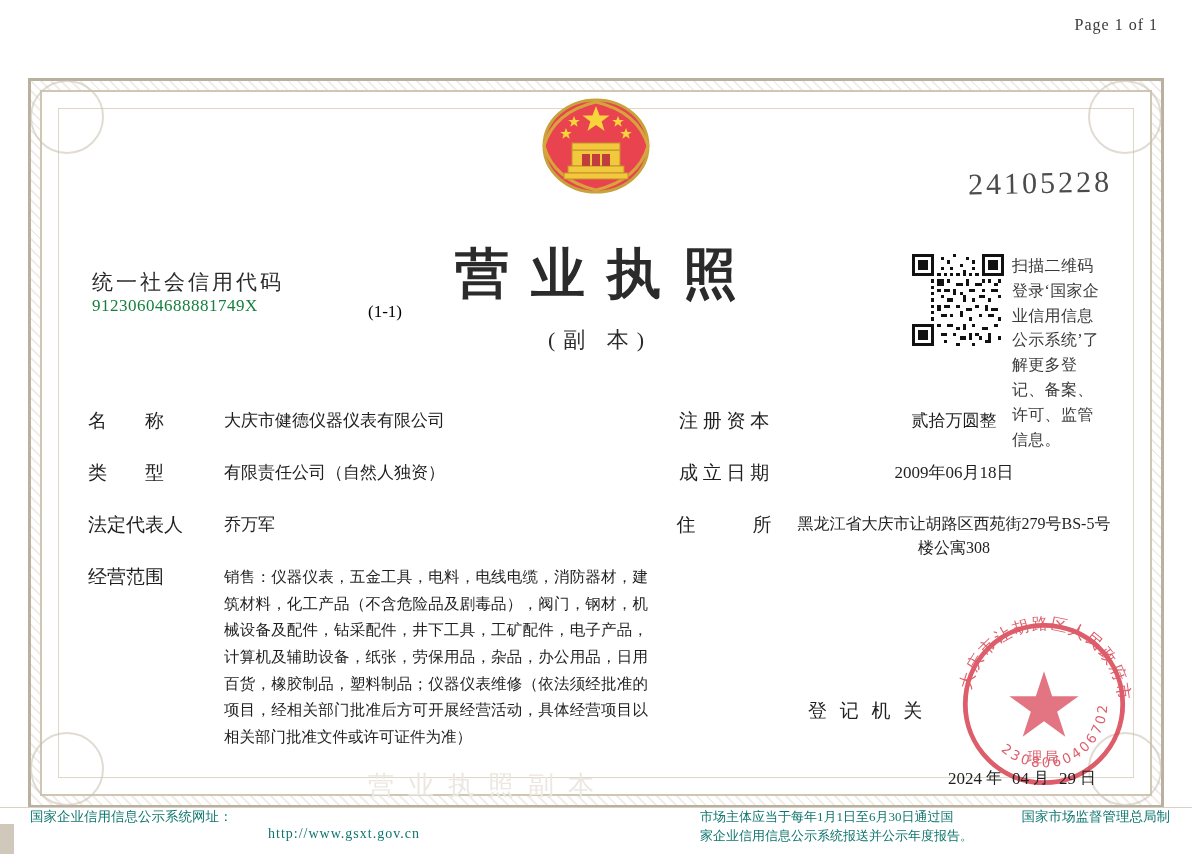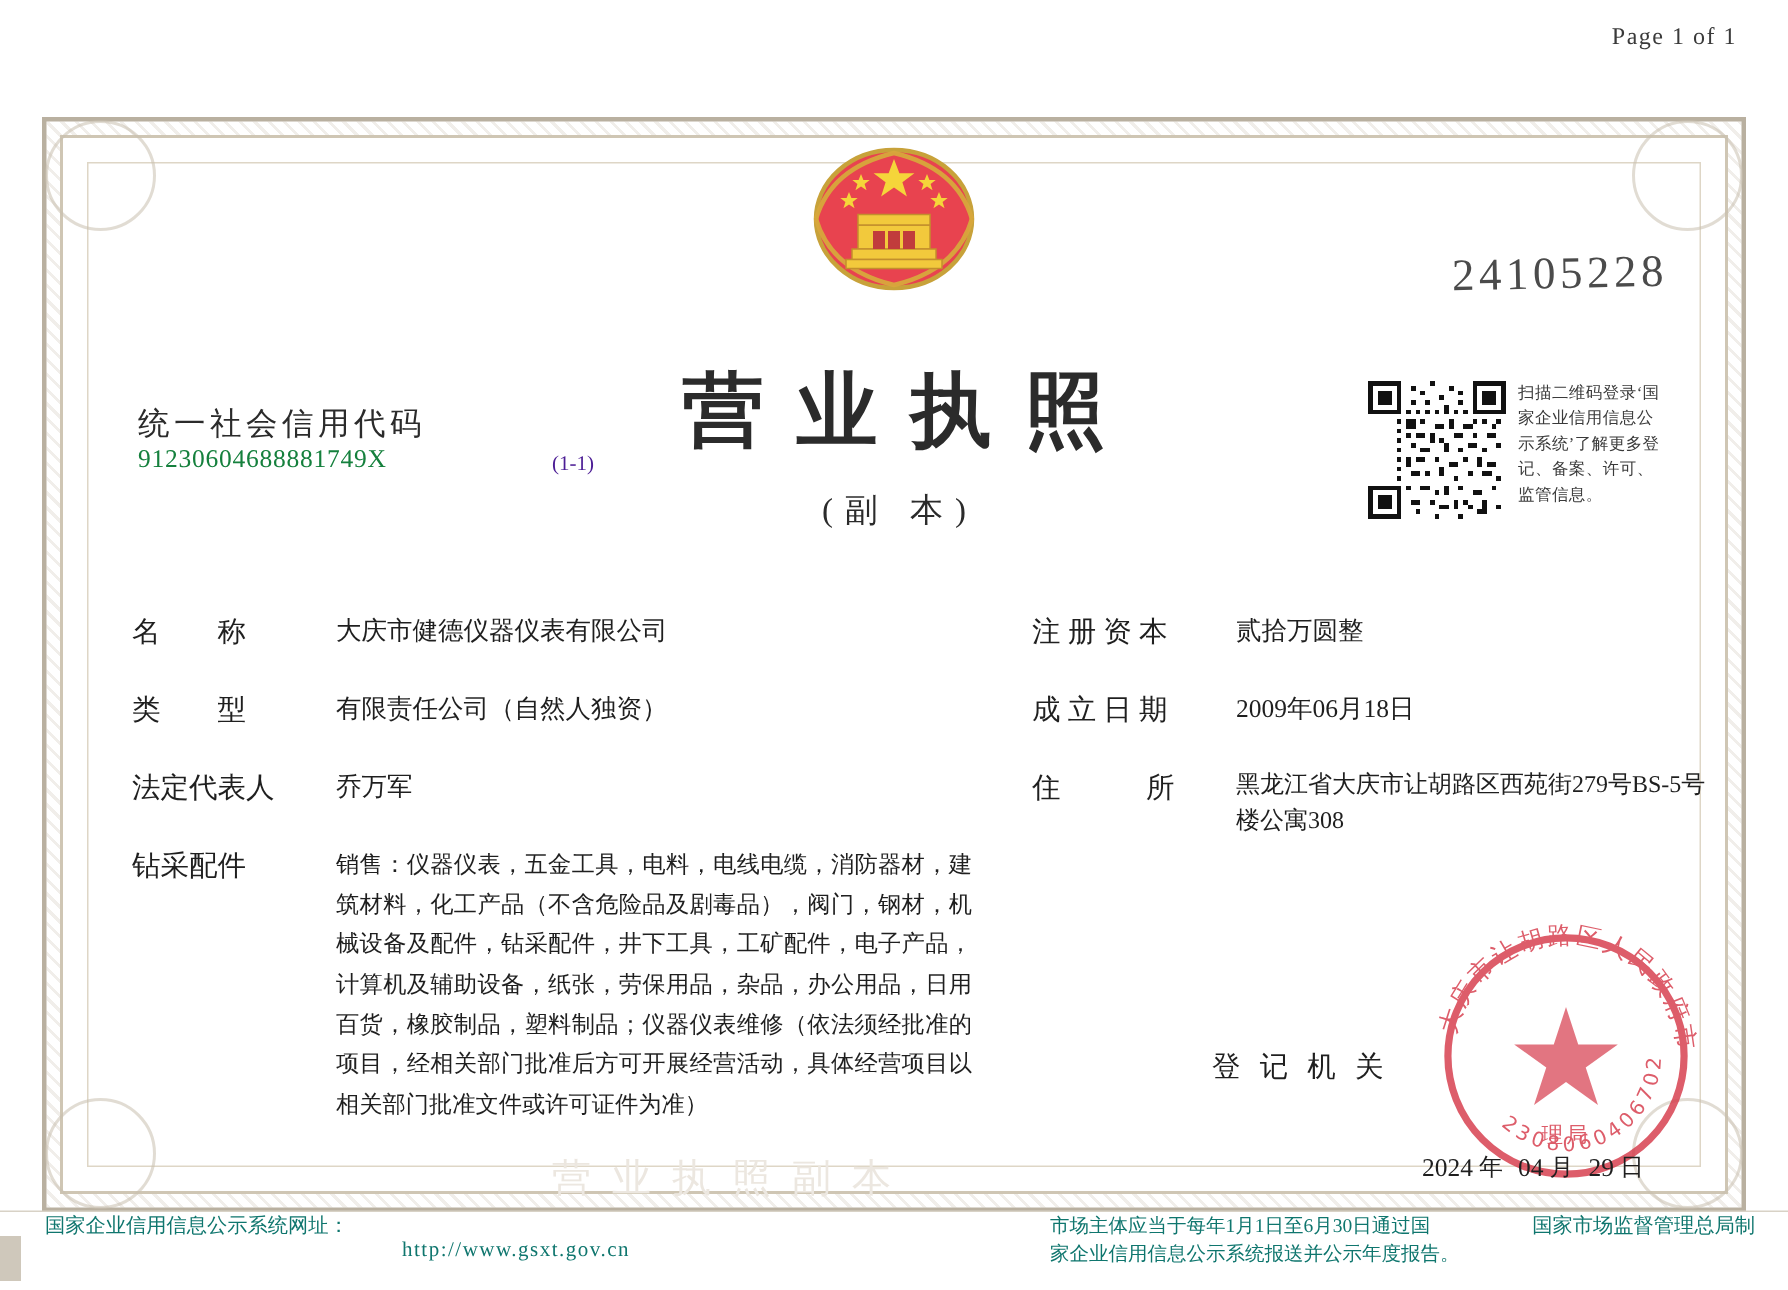--- a/index.html
+++ b/index.html
@@ -119,22 +119,22 @@
     margin-top: 14px;
     font-size: 22px;
     letter-spacing: 8px;
     color: #2b2b2b;
     text-indent: 8px;
   }
   .title-pair {
     position: absolute;
     left: 300px;
     top: 184px;
-    font-size: 14px;
-    color: #4c1d95;
+    font-size: 17px;
+    color: #000000;
   }
 
   
   .credit-block {
     position: absolute;
     left: 24px;
     top: 150px;
     width: 280px;
   }
   .credit-label {
@@ -157,34 +157,34 @@
     top: 136px;
     width: 92px;
     height: 92px;
     background: #fff;
   }
   .qr-note {
     position: absolute;
     right: 16px;
     top: 136px;
     width: 96px;
-    font-size: 11px;
+    font-size: 16px;
     line-height: 1.55;
     color: #3a3a3a;
     letter-spacing: .3px;
   }
 
   
   .fields {
     position: absolute;
     left: 0; right: 0;
     top: 290px;
   }
   .col-left  { position: absolute; left: 20px;  width: 560px; }
-  .col-right { position: absolute; left: 620px; width: 460px; }
+  .col-right { position: absolute; left: 588px; width: 460px; text-align: center; }
 
   .row { display: flex; margin-bottom: 26px; }
   .row .lbl {
     font-size: 19px;
     color: #1f1f1f;
     white-space: nowrap;
     flex: 0 0 auto;
   }
   .lbl.w4 { width: 136px; display: flex; justify-content: space-between; }
   .lbl.fixed { width: 136px; }
@@ -393,21 +393,21 @@
         </div>
         <div class="row">
           <div class="lbl fixed">类　　型</div>
           <div class="val">有限责任公司（自然人独资）</div>
         </div>
         <div class="row">
           <div class="lbl fixed">法定代表人</div>
           <div class="val">乔万军</div>
         </div>
         <div class="row">
-          <div class="lbl fixed">钻采配件</div>
+          <div class="lbl fixed">经营范围</div>
           <div class="scope-text">销售：仪器仪表，五金工具，电料，电线电缆，消防器材，建筑材料，化工产品（不含危险品及剧毒品），阀门，钢材，机械设备及配件，钻采配件，井下工具，工矿配件，电子产品，计算机及辅助设备，纸张，劳保用品，杂品，办公用品，日用百货，橡胶制品，塑料制品；仪器仪表维修（依法须经批准的项目，经相关部门批准后方可开展经营活动，具体经营项目以相关部门批准文件或许可证件为准）</div>
         </div>
       </div>
 
       <div class="col-right">
         <div class="row">
           <div class="lbl fixed">注 册 资 本</div>
           <div class="val">贰拾万圆整</div>
         </div>
         <div class="row">

